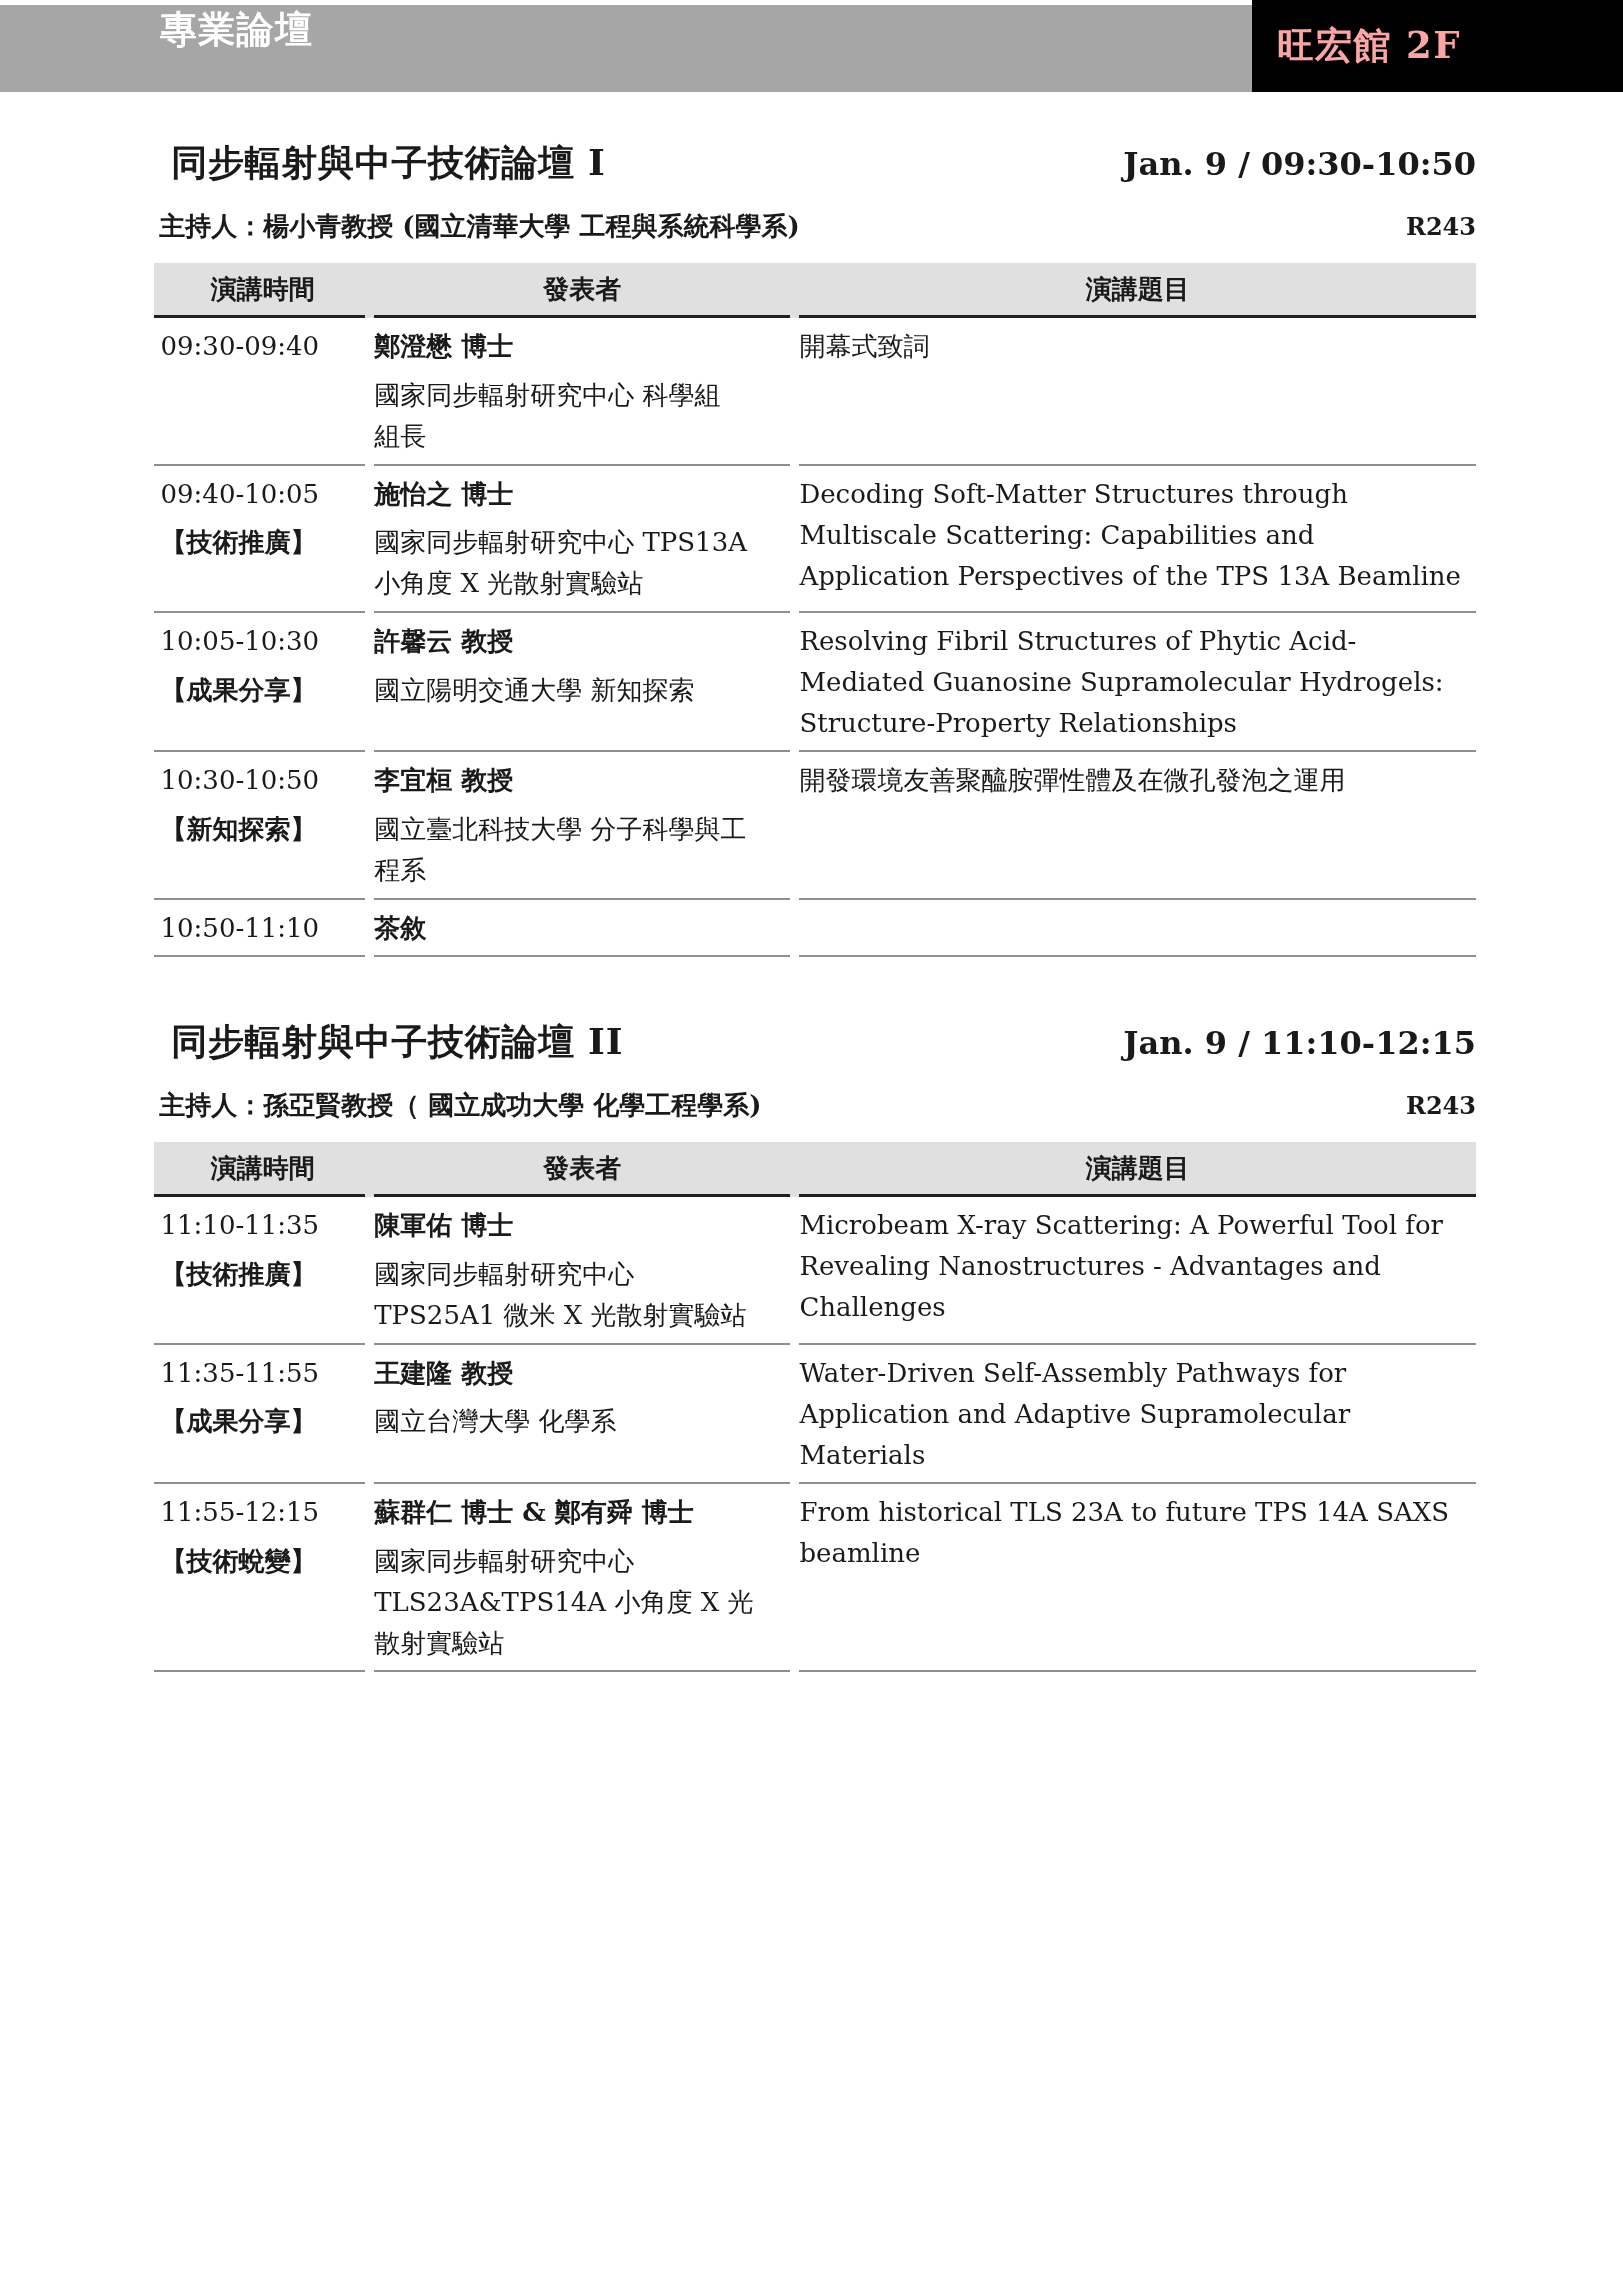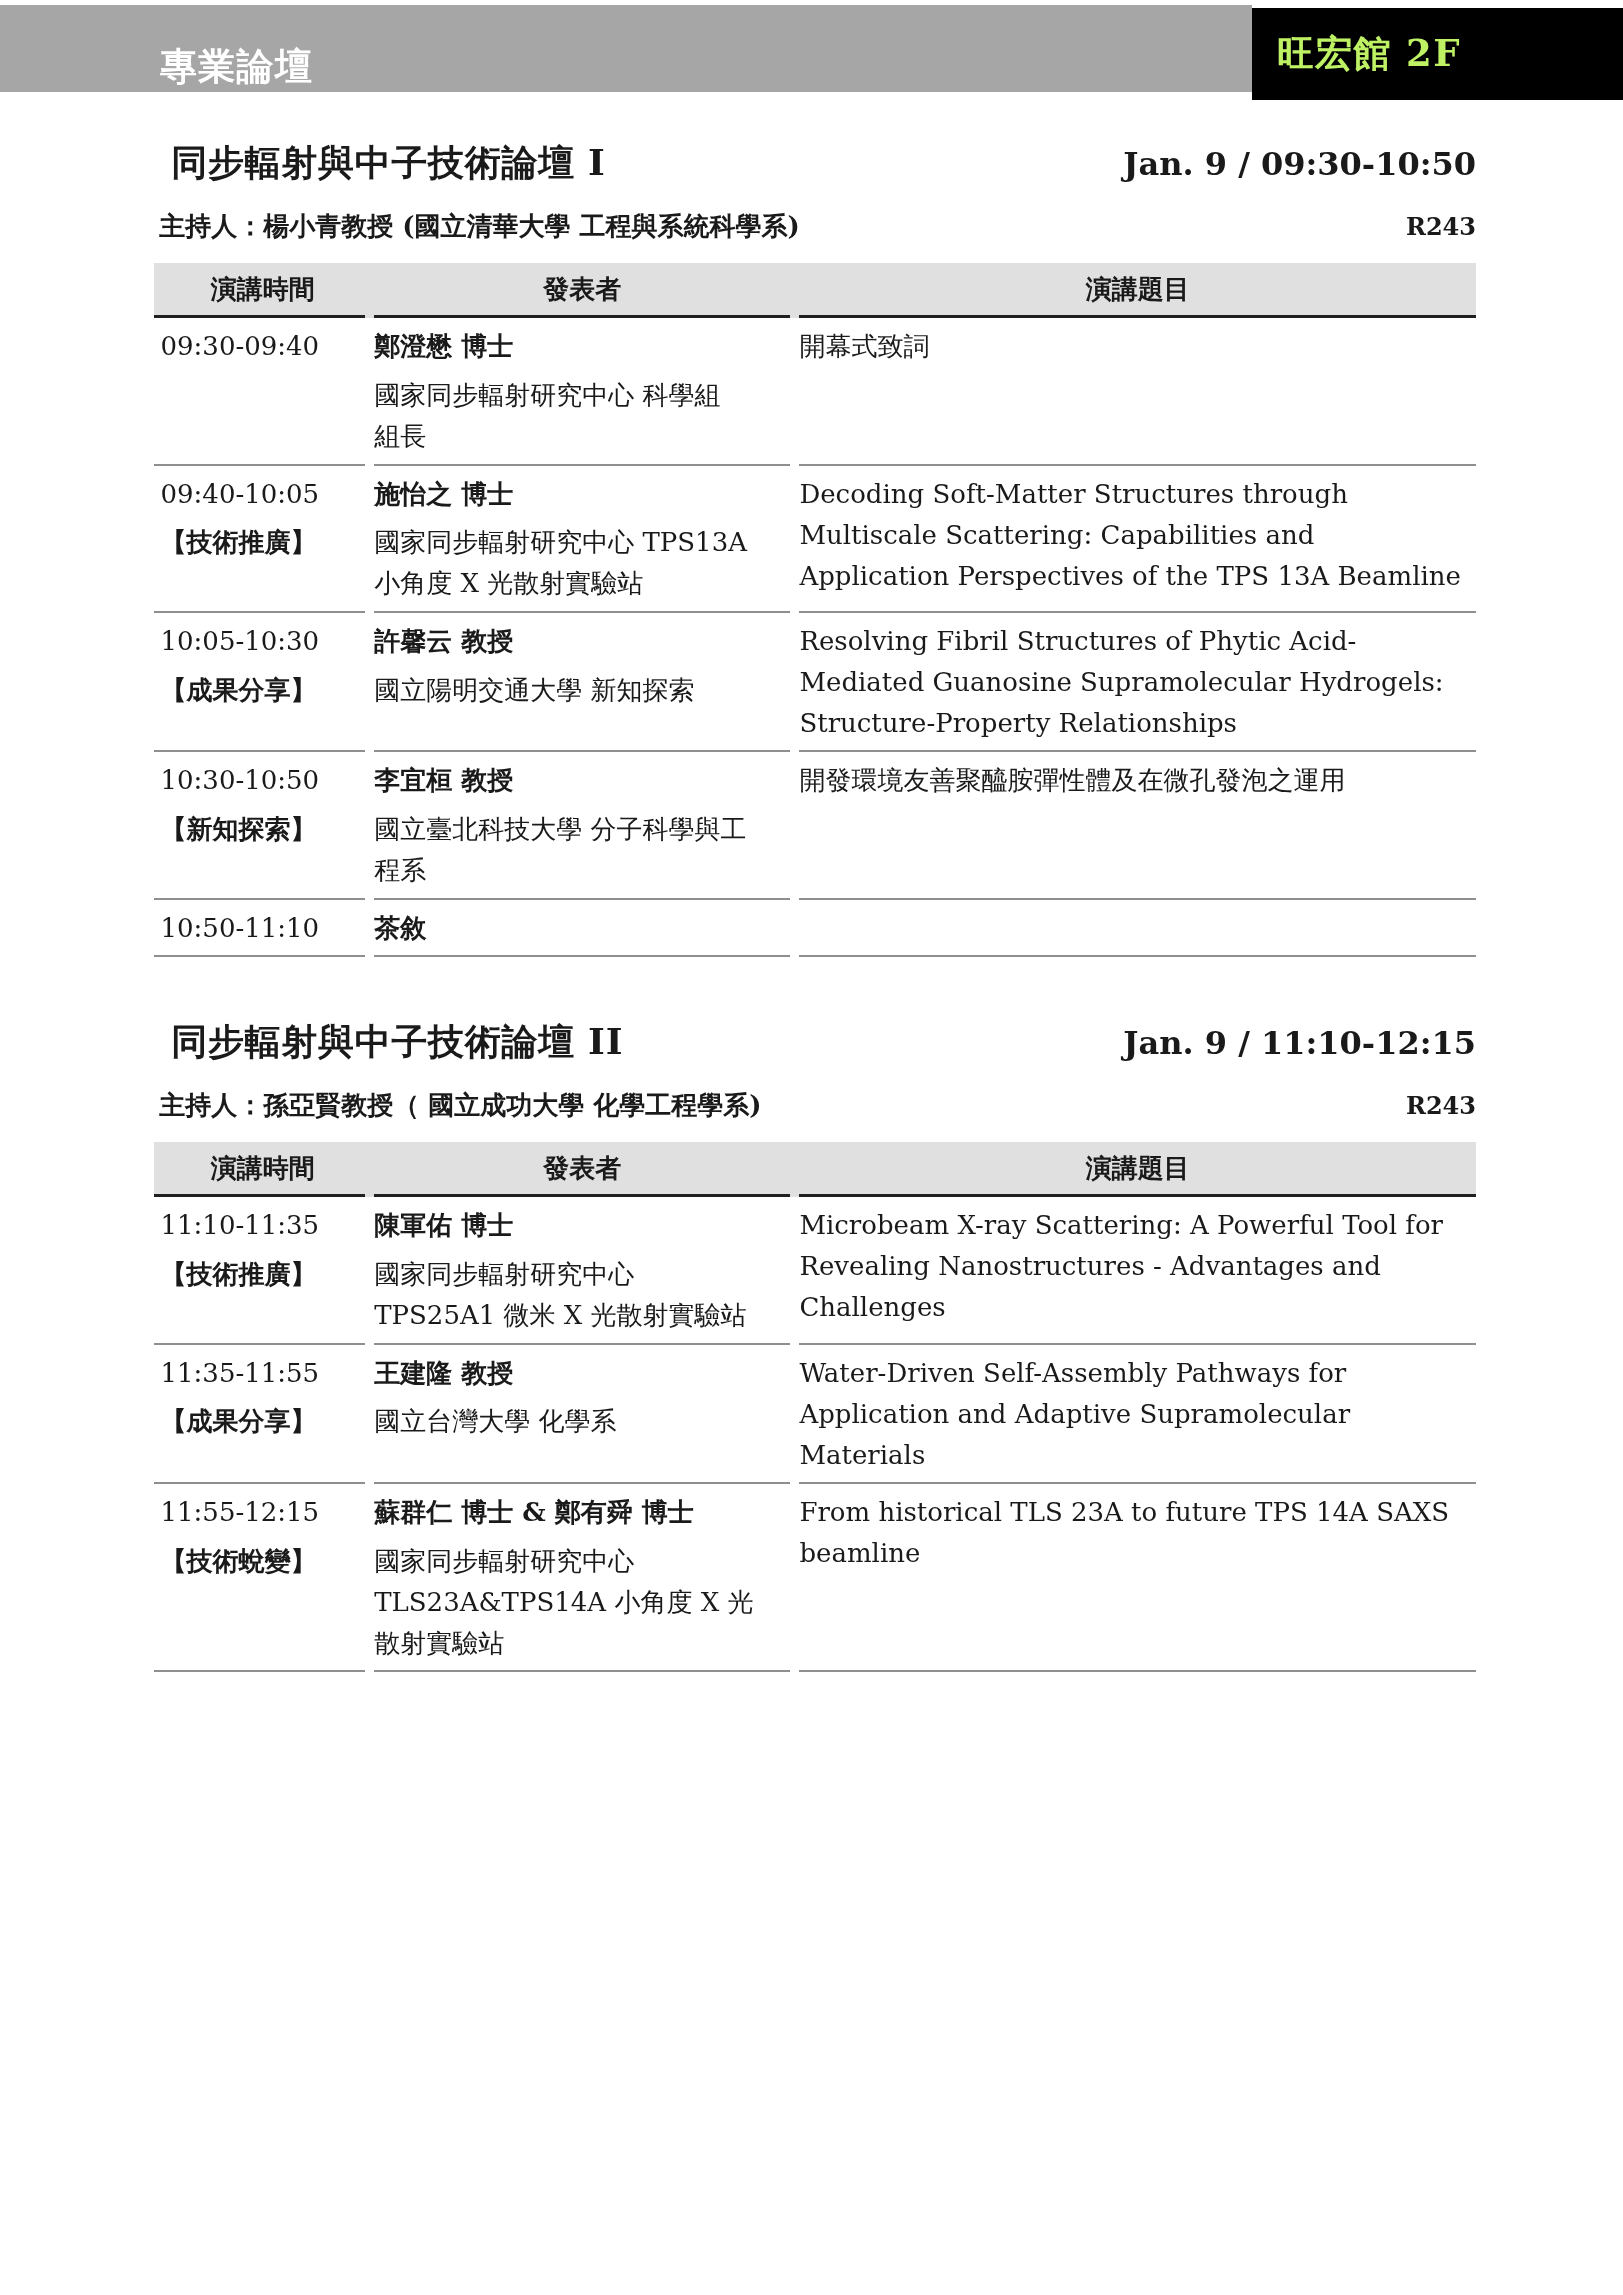--- a/index.html
+++ b/index.html
@@ -9,34 +9,34 @@
     background:#ffffff;
     font-family:"DejaVu Serif","Liberation Serif",serif;
     color:#1a1a1a;
     overflow:hidden;
   }
   
   .banner-bar{
     position:absolute;top:5.2px;left:0;
     width:1252px;height:87px;
     background:#a6a6a6;
-    display:flex;align-items:flex-end;
+    display:flex;align-items:flex-start;
   }
   .banner-title{
     margin-left:160px;
     font-size:37px;font-weight:bold;color:#ffffff;
     letter-spacing:1.3px;
   }
   .room-badge{
-    position:absolute;top:8px;right:0;
+    position:absolute;top:0;right:0;
     width:371px;height:92px;
     background:#000000;
     display:flex;align-items:center;
     box-sizing:border-box;padding-left:25px;
-    font-size:37px;font-weight:bold;color:#bef264;
+    font-size:37px;font-weight:bold;color:#fca5a5;
     letter-spacing:1.3px;
   }
   
   .content{
     position:absolute;top:92px;left:154px;width:1322px;
   }
   .session{margin-top:38px;}
   .session + .session{margin-top:52px;}
   .sess-head{
     display:flex;justify-content:space-between;align-items:baseline;

